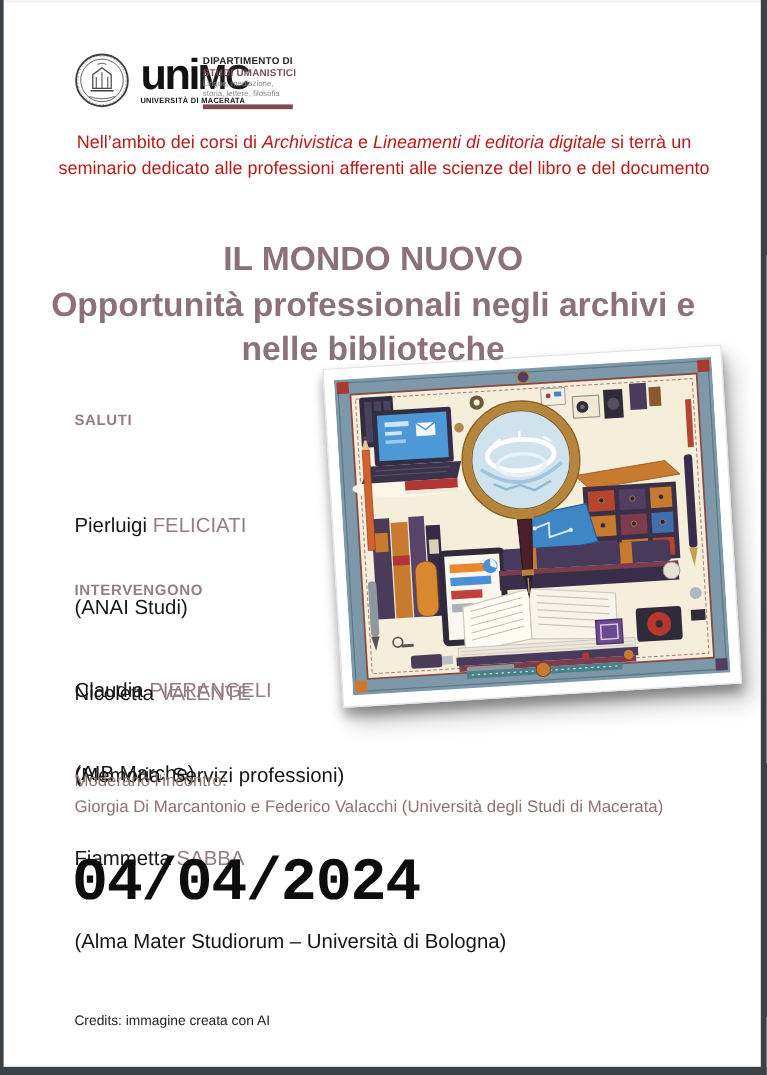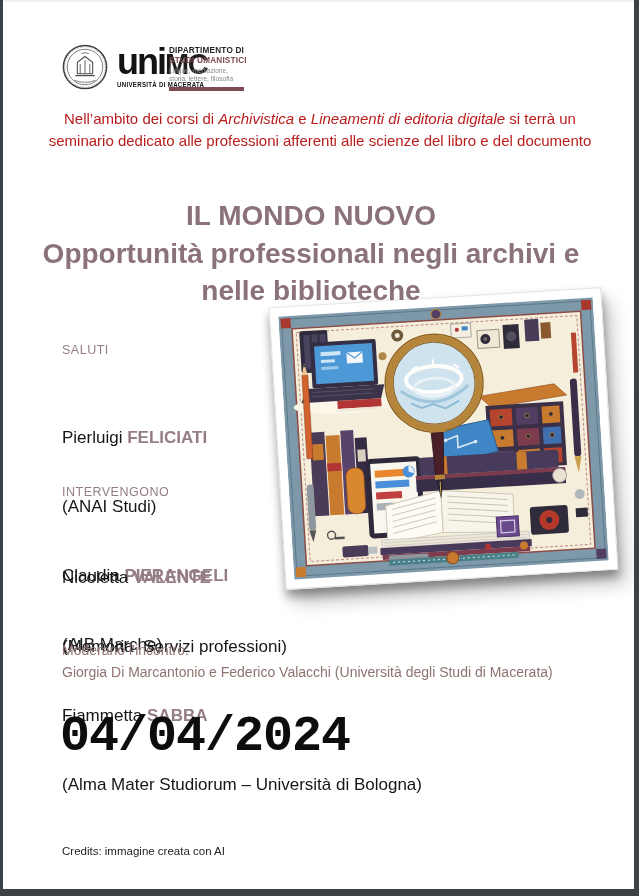--- a/index.html
+++ b/index.html
@@ -41,23 +41,23 @@
   .title{position:absolute;left:0;top:197px;width:622px;text-align:center;
          font-size:28px;line-height:37.5px;font-weight:700;color:var(--title);z-index:10;}
 
   .artwork{position:absolute;left:277px;top:297px;width:333px;height:283px;
            transform:rotate(-3.5deg);background:#fff;box-sizing:border-box;
            border:1px solid #e3e3e3;padding:8px;z-index:1;
            box-shadow:0 7px 10px rgba(0,0,0,.35), 8px 14px 18px rgba(0,0,0,.22);}
   .artwork svg{display:block;width:100%;height:100%;}
 
   .col{position:absolute;left:62px;z-index:6;}
-  .sec-head{font-size:12.5px;font-weight:400;letter-spacing:.5px;color:var(--accent);text-align:right;}
+  .sec-head{font-size:12.5px;font-weight:700;letter-spacing:.5px;color:var(--accent);text-align:right;}
   .names{font-size:17px;line-height:23px;color:#161616;white-space:pre-wrap;}
-  .surname{font-weight:700;color:var(--accent);text-align:center;}
+  .surname{font-weight:400;color:var(--accent);text-align:center;}
 
   .moderators{position:absolute;left:62px;top:640px;font-size:14px;line-height:21.5px;
               color:var(--moderators);z-index:6;}
 
   .date{position:absolute;left:60px;top:708px;font-size:50px;font-weight:700;
         letter-spacing:-1px;color:#0d0d0d;z-index:6;font-family:Liberation Mono, monospace;}
   .location{position:absolute;left:62px;top:777px;font-size:17.5px;font-weight:700;
             color:#0d0d0d;z-index:6;}
   .credits{position:absolute;left:62px;top:845px;font-size:11.5px;color:#222;z-index:6;}
 </style>

